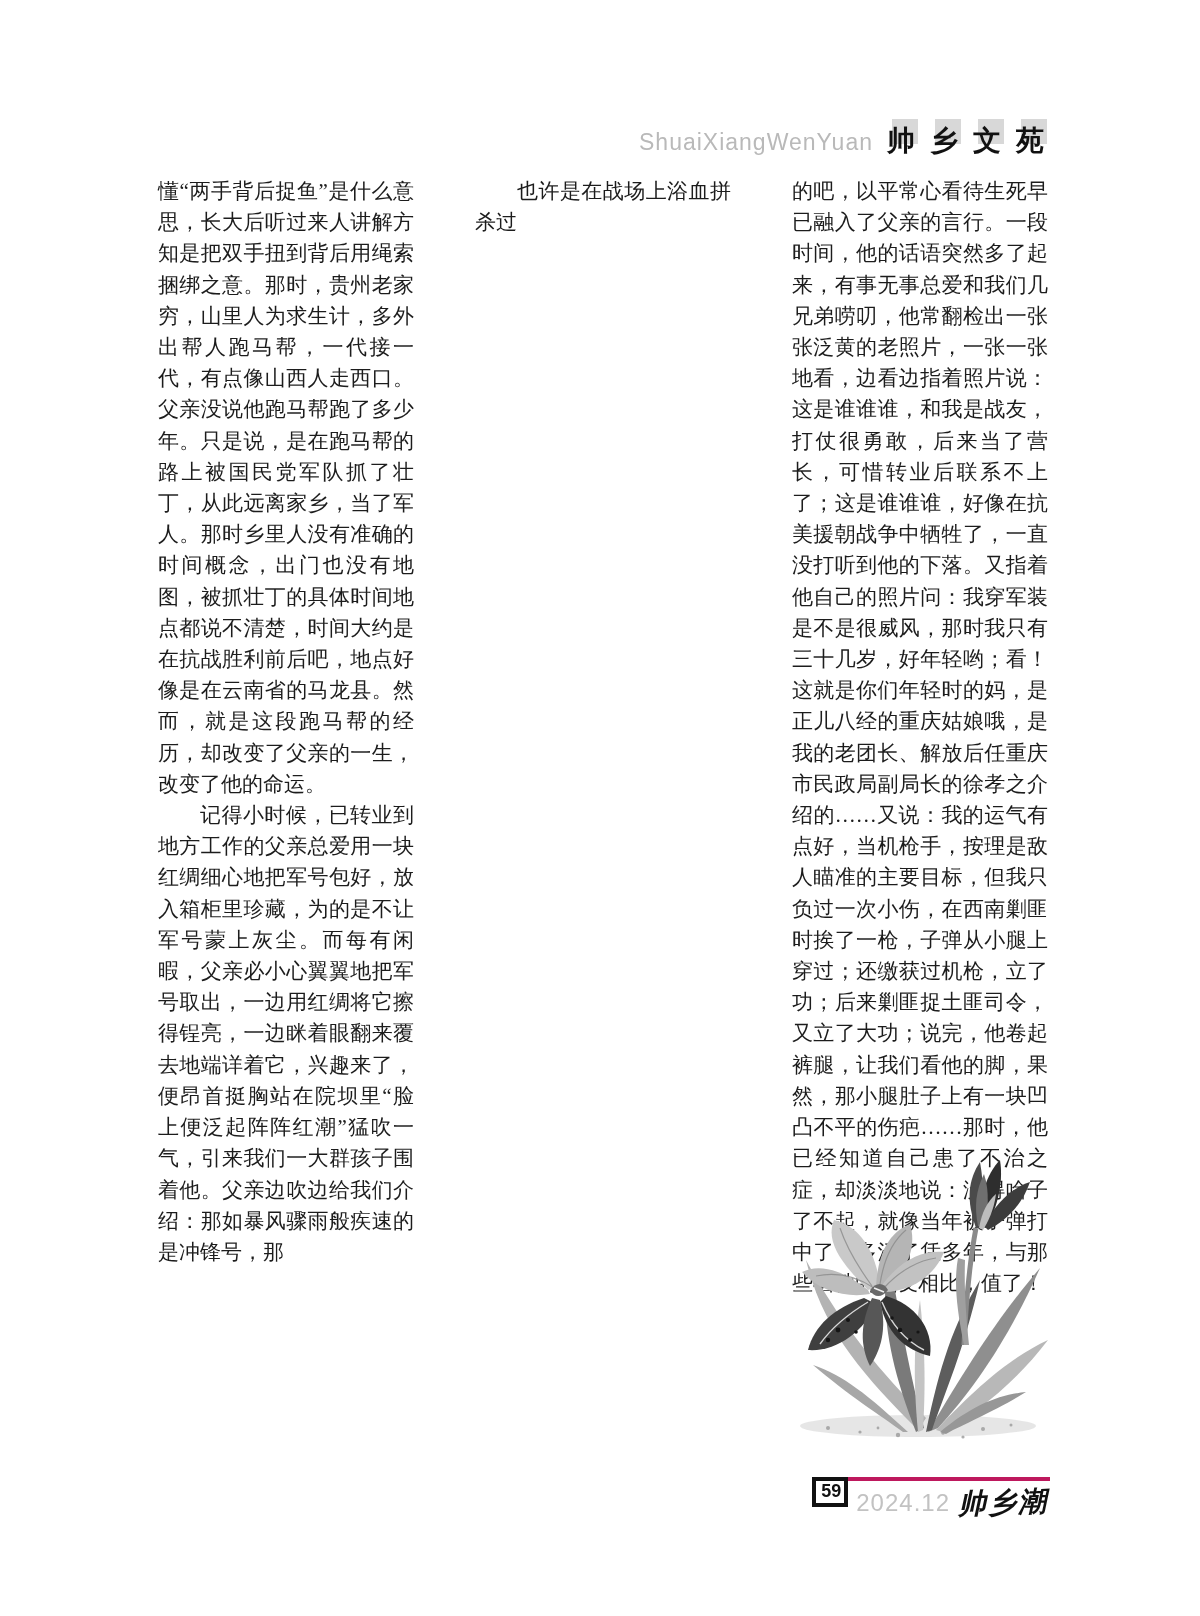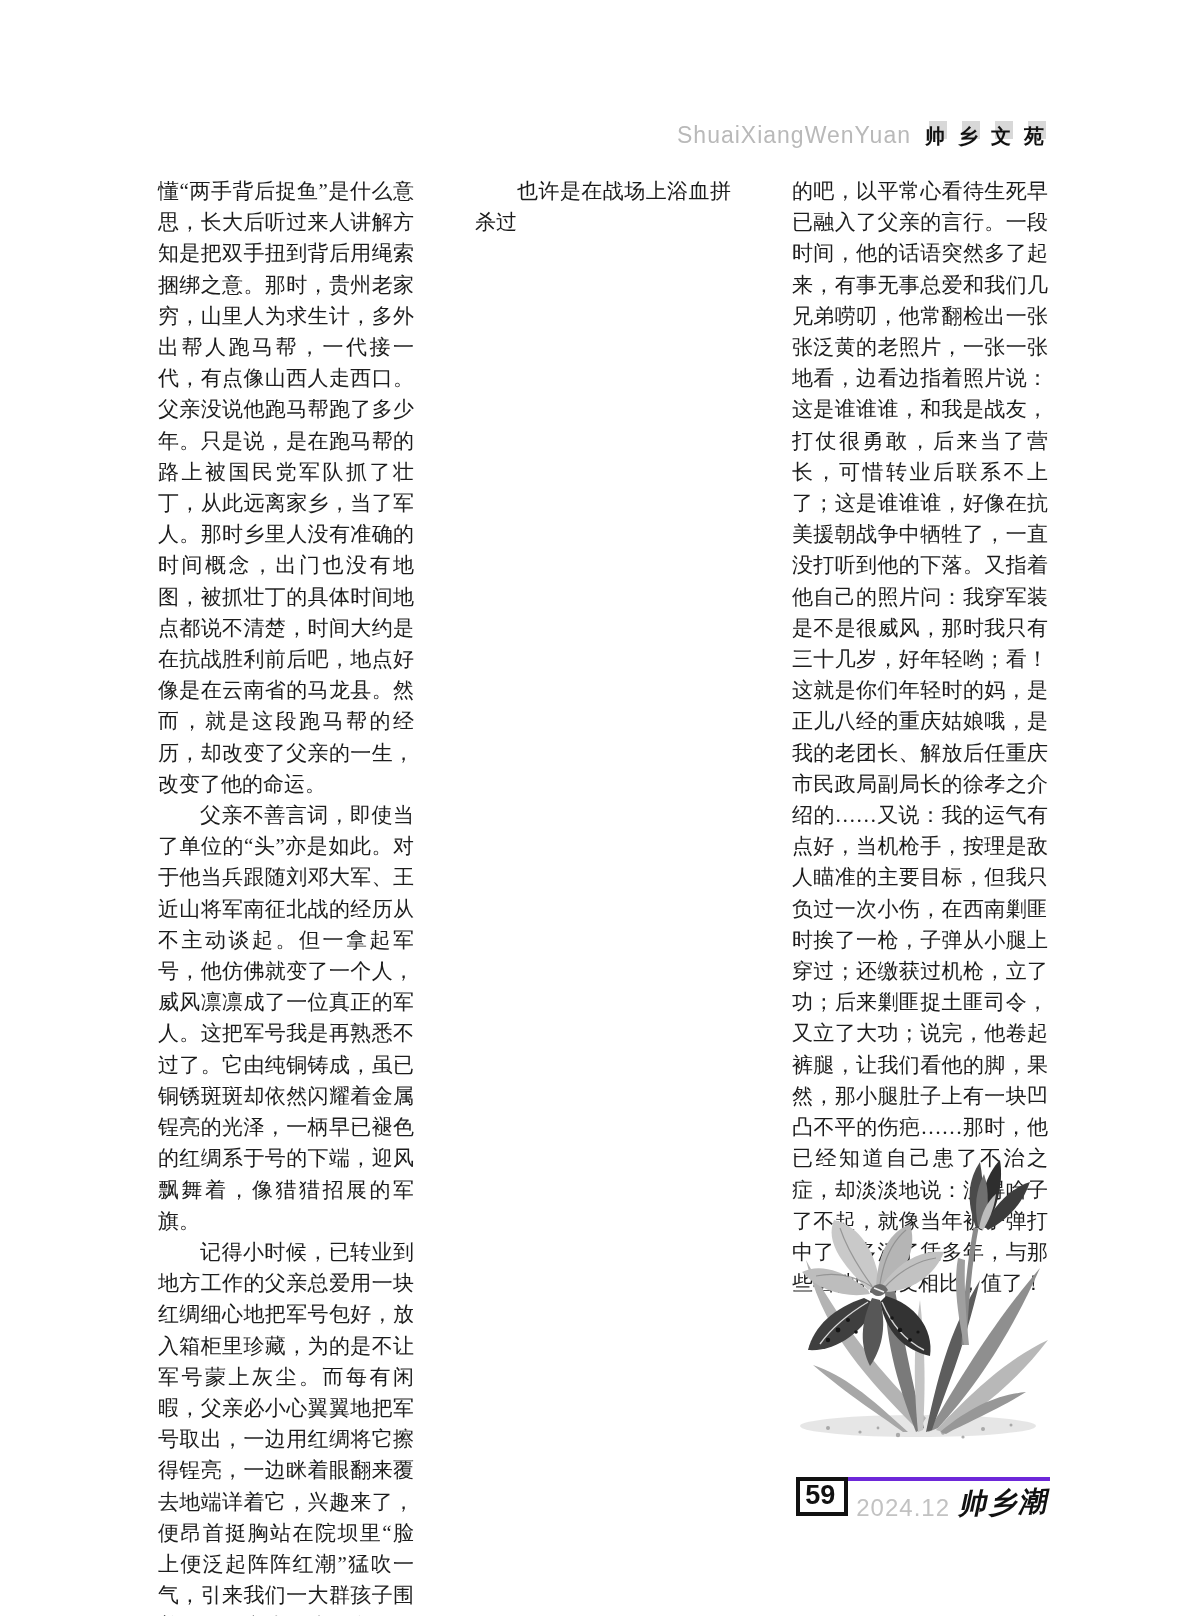--- a/index.html
+++ b/index.html
@@ -17,21 +17,21 @@
   .page-header {
     position:absolute; top:122px; right:152px;
     display:flex; align-items:baseline; gap:14px;
     white-space:nowrap;
     justify-content:center;
   }
   .journal-pinyin {
     font-family:"Liberation Sans","DejaVu Sans",sans-serif;
     font-size:23px; color:#b9b9b9; letter-spacing:1px;
   }
-  .journal-title { font-size:20px; font-weight:bold; color:#111; letter-spacing:4px; }
+  .journal-title { font-size:28px; font-weight:bold; color:#111; letter-spacing:4px; }
   .journal-title .tchar { position:relative; display:inline-block; z-index:1; }
   .journal-title .tchar::before {
     content:""; position:absolute; z-index:-1;
     width:0.92em; height:0.92em; top:-0.12em; left:0.18em;
     background:#d8d8d8;
   }
 
   
   .text-columns {
     position:absolute; left:120px; top:176px;
@@ -55,28 +55,28 @@
   }
   .iris-wrap svg { width:100%; height:100%; }
 
   
   .page-footer {
     position:absolute; top:1477px; right:150px;
     display:flex; align-items:flex-start;
   }
   .page-number-box {
     border:4px solid #111;
-    padding:1px 9px 3px 5px;
+    padding:1px 3px 3px 5px;
     font-family:"Liberation Sans","DejaVu Sans",sans-serif;
-    font-weight:bold; font-size:27px; color:#111; line-height:1;
+    font-weight:bold; font-size:18px; color:#111; line-height:1;
   }
   .footer-right {
-    border-top:4px solid #6d28d9;
+    border-top:4px solid #be185d;
     padding:3px 2px 0 8px;
-    display:flex; align-items:flex-end; gap:8px;
+    display:flex; align-items:center; gap:8px;
   }
   .issue-date {
     font-family:"Liberation Sans","DejaVu Sans",sans-serif;
     font-size:24px; color:#c2c2c2; letter-spacing:1px;
   }
   .journal-script {
     font-family:"DejaVu Serif","Liberation Serif",serif;
     font-size:28px; font-weight:bold; font-style:italic;
     color:#111; transform:rotate(-2deg); display:inline-block; letter-spacing:2px;
   }
@@ -92,21 +92,20 @@
       <span class="tchar">帅</span>
       <span class="tchar">乡</span>
       <span class="tchar">文</span>
       <span class="tchar">苑</span>
     </span>
   </div>
 
   <div class="text-columns">
     <div class="col">
       <p class="cont">懂“两手背后捉鱼”是什么意思，长大后听过来人讲解方知是把双手扭到背后用绳索捆绑之意。那时，贵州老家穷，山里人为求生计，多外出帮人跑马帮，一代接一代，有点像山西人走西口。父亲没说他跑马帮跑了多少年。只是说，是在跑马帮的路上被国民党军队抓了壮丁，从此远离家乡，当了军人。那时乡里人没有准确的时间概念，出门也没有地图，被抓壮丁的具体时间地点都说不清楚，时间大约是在抗战胜利前后吧，地点好像是在云南省的马龙县。然而，就是这段跑马帮的经历，却改变了父亲的一生，改变了他的命运。</p>
-      <p>父亲不善言词，即使当了单位的“头”亦是如此。对于他当兵跟随刘邓大军、王近山将军南征北战的经历从不主动谈起。但一拿起军号，他仿佛就变了一个人，威风凛凛成了一位真正的军人。这把军号我是再熟悉不过了。它由纯铜铸成，虽已铜锈斑斑却依然闪耀着金属锃亮的光泽，一柄早已褪色的红绸系于号的下端，迎风飘舞着，像猎猎招展的军旗。</p>
       <p>记得小时候，已转业到地方工作的父亲总爱用一块红绸细心地把军号包好，放入箱柜里珍藏，为的是不让军号蒙上灰尘。而每有闲暇，父亲必小心翼翼地把军号取出，一边用红绸将它擦得锃亮，一边眯着眼翻来覆去地端详着它，兴趣来了，便昂首挺胸站在院坝里“脸上便泛起阵阵红潮”猛吹一气，引来我们一大群孩子围着他。父亲边吹边给我们介绍：那如暴风骤雨般疾速的是冲锋号，那</p>
     </div>
     <div class="col">
       <p>也许是在战场上浴血拼杀过</p>
     </div>
     <div class="col">
       <p class="cont">的吧，以平常心看待生死早已融入了父亲的言行。一段时间，他的话语突然多了起来，有事无事总爱和我们几兄弟唠叨，他常翻检出一张张泛黄的老照片，一张一张地看，边看边指着照片说：这是谁谁谁，和我是战友，打仗很勇敢，后来当了营长，可惜转业后联系不上了；这是谁谁谁，好像在抗美援朝战争中牺牲了，一直没打听到他的下落。又指着他自己的照片问：我穿军装是不是很威风，那时我只有三十几岁，好年轻哟；看！这就是你们年轻时的妈，是正儿八经的重庆姑娘哦，是我的老团长、解放后任重庆市民政局副局长的徐孝之介绍的……又说：我的运气有点好，当机枪手，按理是敌人瞄准的主要目标，但我只负过一次小伤，在西南剿匪时挨了一枪，子弹从小腿上穿过；还缴获过机枪，立了功；后来剿匪捉土匪司令，又立了大功；说完，他卷起裤腿，让我们看他的脚，果然，那小腿肚子上有一块凹凸不平的伤疤……那时，他已经知道自己患了不治之症，却淡淡地说：没得啥子了不起，就像当年被子弹打中了，多活了恁多年，与那些牺牲的战友相比，值了！</p>
     </div>
   </div>
 

